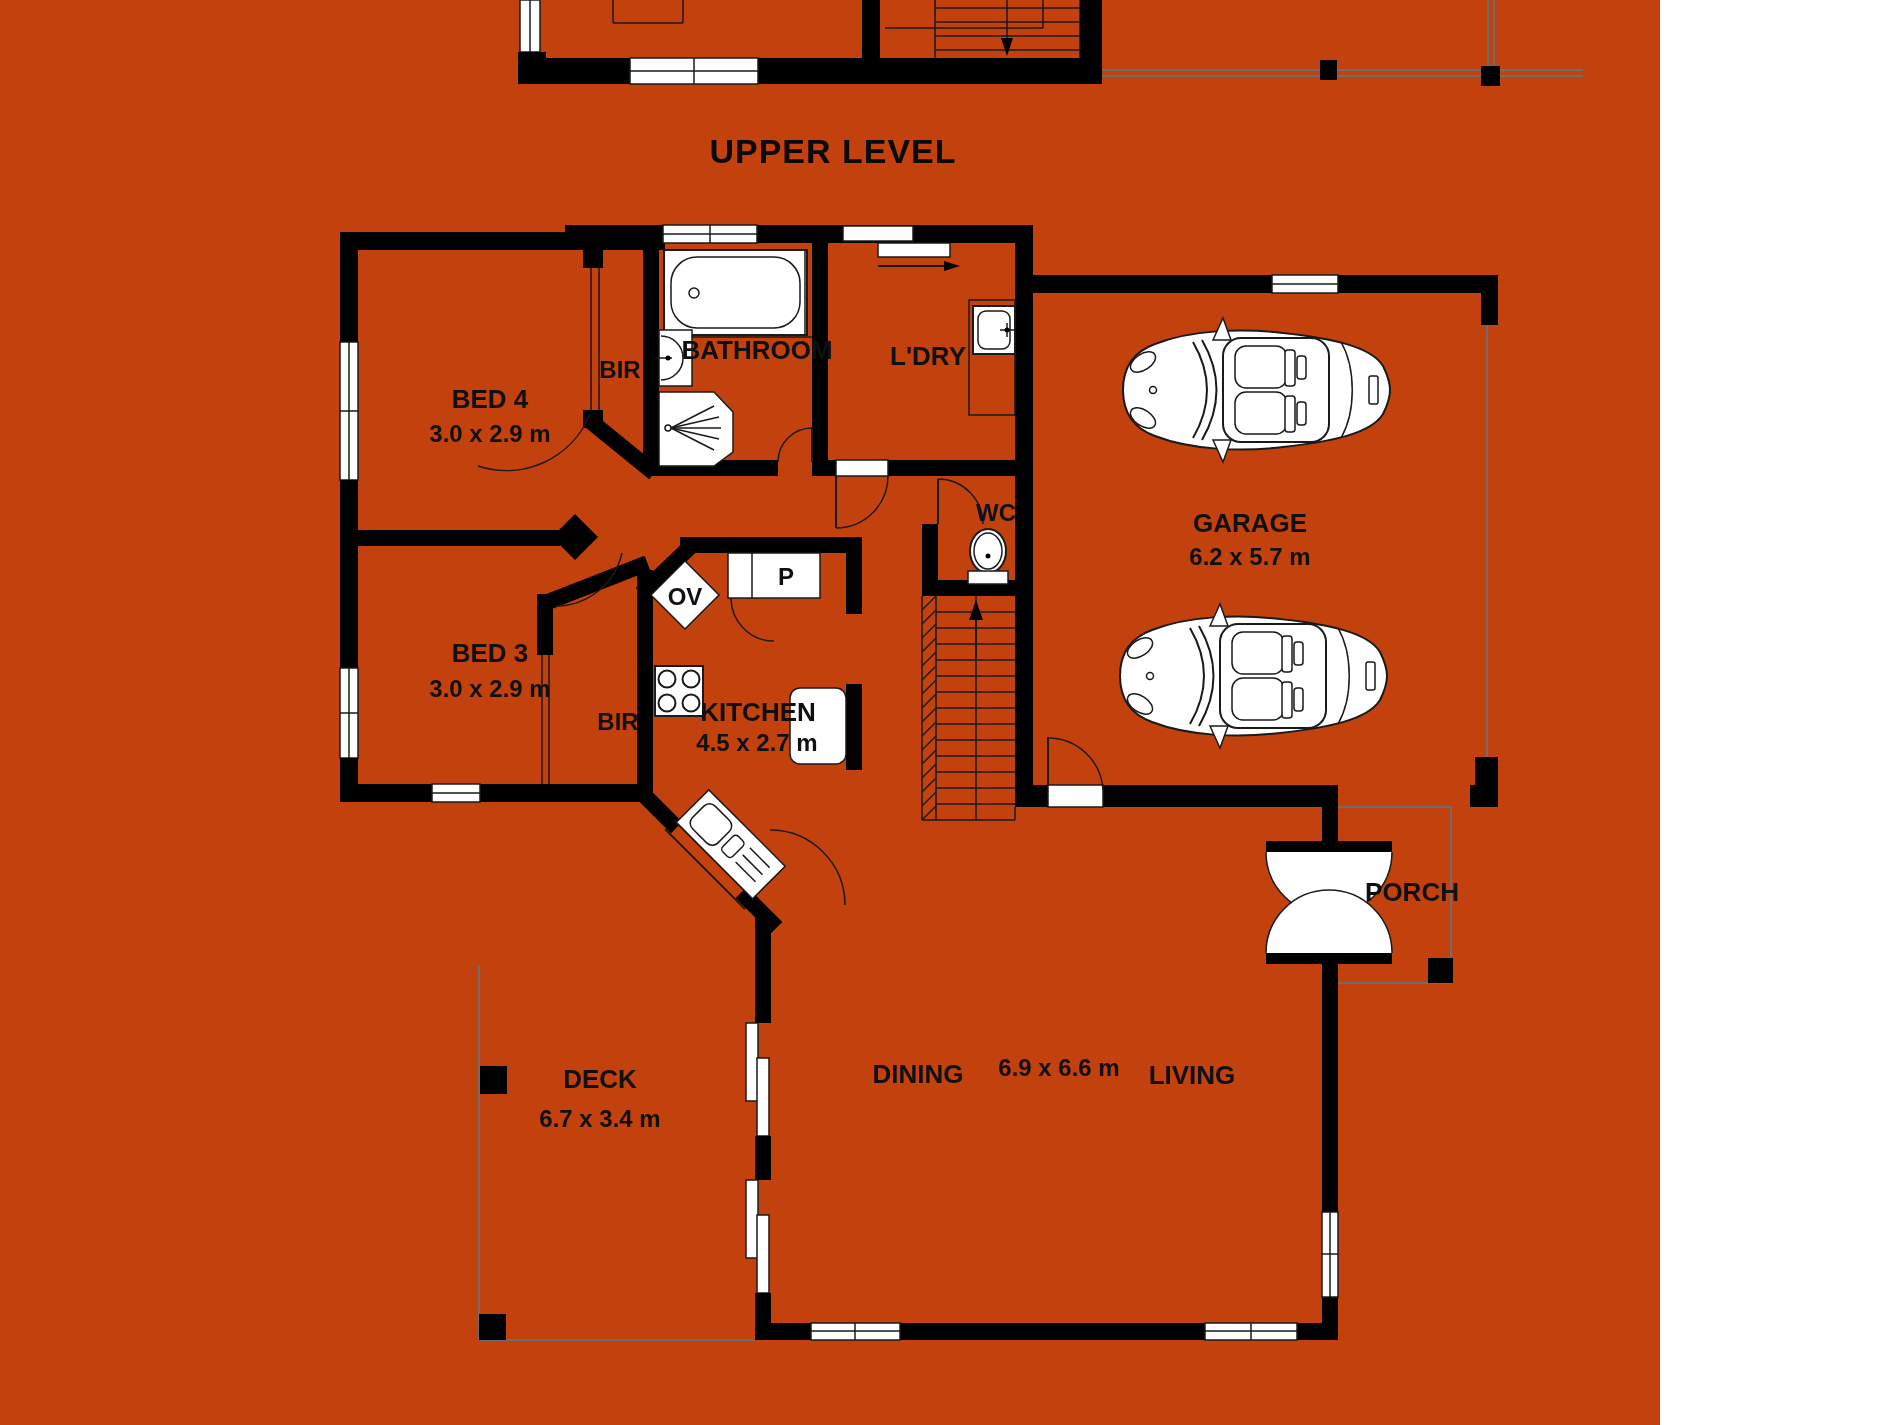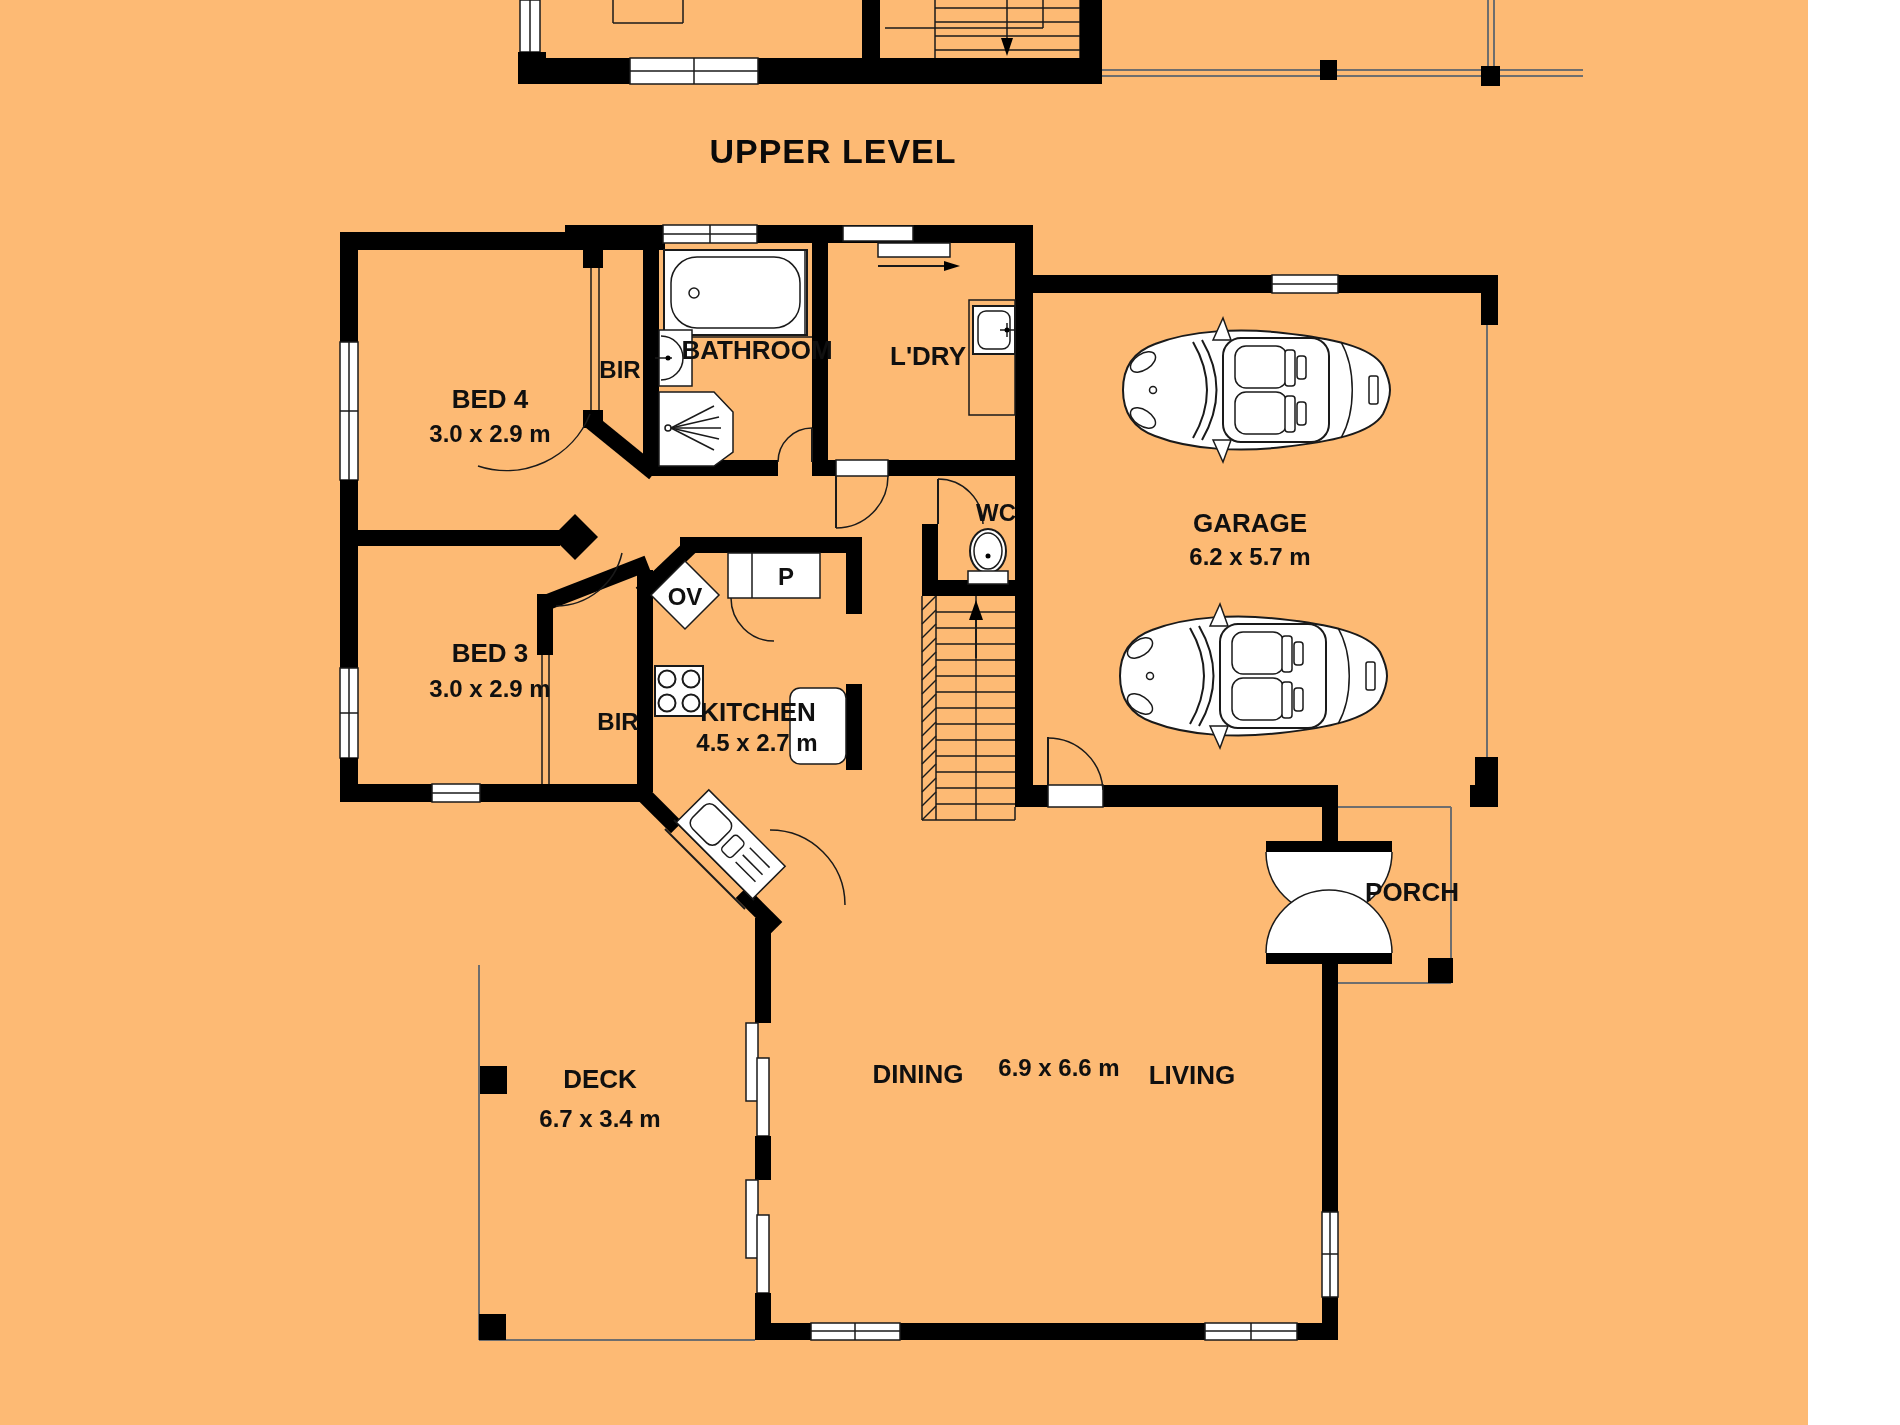--- a/index.html
+++ b/index.html
@@ -1,16 +1,16 @@
 <!DOCTYPE html>
 <html><head>
 <meta charset="utf-8">
 <style>
   html,body{margin:0;padding:0;background:#ffffff;}
-  .page{width:1808px;height:1425px;position:relative;background:#fdba74;overflow:hidden;
+  .page{width:1660px;height:1425px;position:relative;background:#c2410c;overflow:hidden;
         font-family:"Liberation Sans",sans-serif;}
   svg{display:block}
   .wall{fill:#000;stroke:none}
   .wline{stroke:#000;stroke-width:16;fill:none;stroke-linecap:square}
   .thin{stroke:#1a1a1a;stroke-width:2;fill:none}
   .thin15{stroke:#1a1a1a;stroke-width:1.5;fill:none}
   .fix{stroke:#1a1a1a;stroke-width:2;fill:#fff}
   .fix15{stroke:#1a1a1a;stroke-width:1.5;fill:#fff}
   .gray{stroke:#6e6e6e;stroke-width:2;fill:none}
   .win{fill:#fff;stroke:#1a1a1a;stroke-width:1.5}

